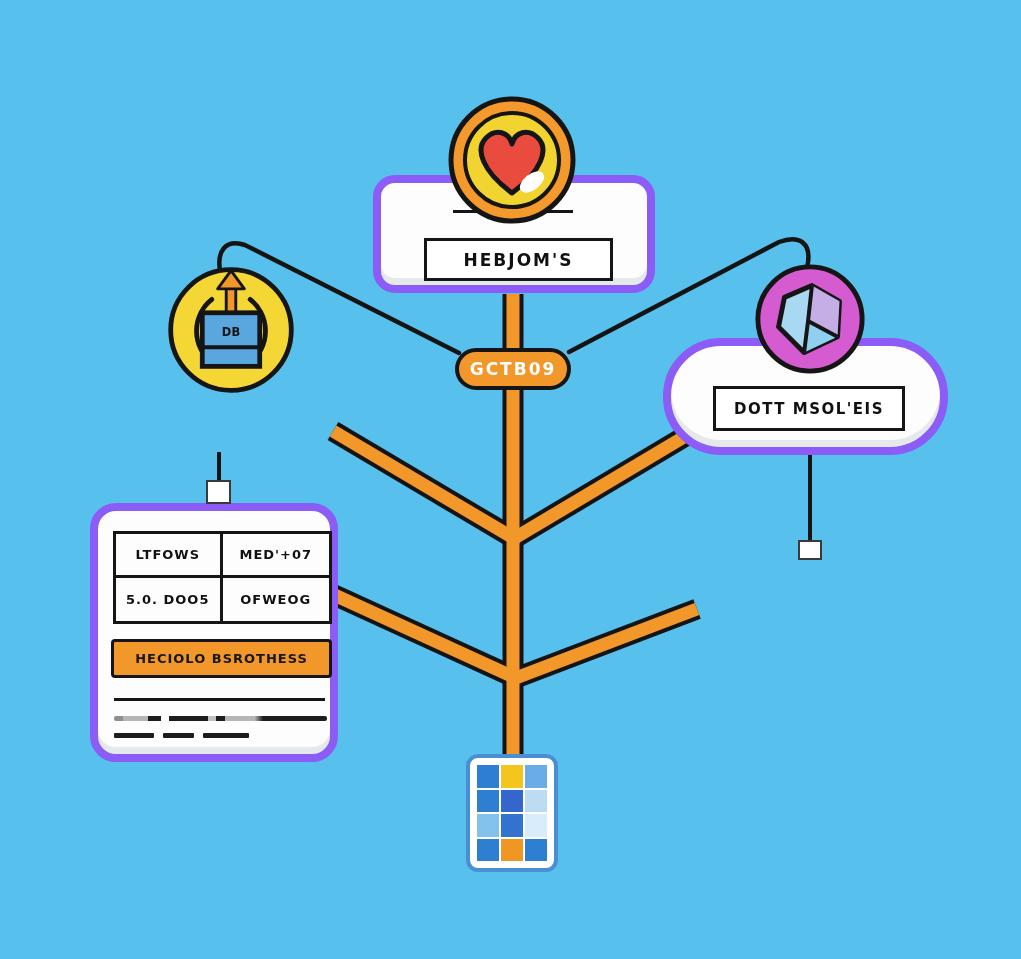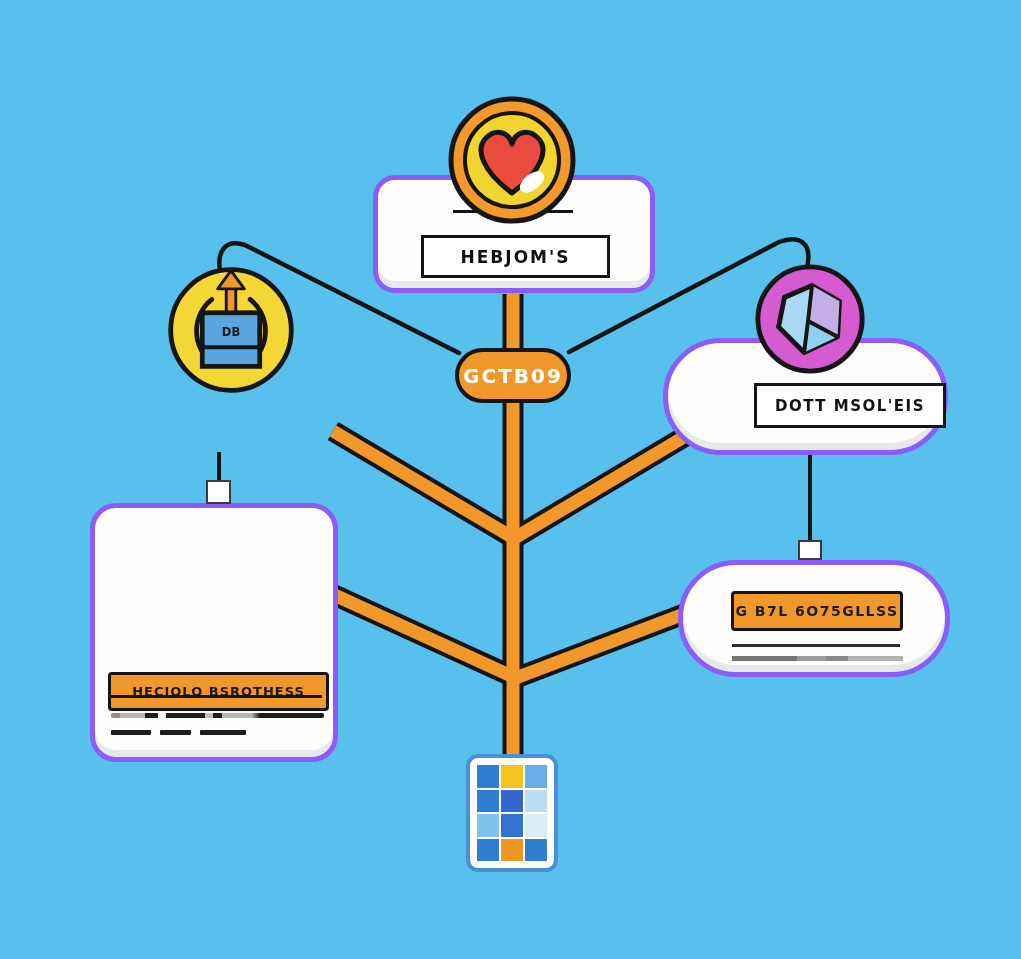--- a/index.html
+++ b/index.html
@@ -4,63 +4,63 @@
 <style>
   html,body{margin:0;padding:0;background:#2b2b2b;}
   *{box-sizing:border-box;}
   .stage{
     position:relative;width:1021px;height:959px;overflow:hidden;
     background:#58c0ec;
     font-family:"DejaVu Sans","Liberation Sans",sans-serif;
   }
   .wires{position:absolute;left:0;top:0;z-index:1;}
   .node{
-    position:absolute;background:#fdfdfd;border:5px solid #8b5cf6;z-index:2;
+    position:absolute;background:#fdfdfd;border:8px solid #8b5cf6;z-index:2;
     box-shadow:inset 0 -7px 0 rgba(90,110,130,.14);
   }
   .label-box{
     position:absolute;border:3px solid #151515;background:#fff;
     display:flex;align-items:center;justify-content:center;
     font-weight:bold;color:#111;
   }
   .top-box{left:373px;top:175px;width:282px;height:118px;border-radius:22px;}
   .top-box .label-box{left:43px;top:55px;width:189px;height:43px;font-size:17px;letter-spacing:2px;}
   .mini-line{position:absolute;left:453px;top:210px;width:120px;height:3px;background:#151515;z-index:3;}
   .icon-svg{position:absolute;z-index:4;}
   .heart-pos{left:446px;top:94px;}
   .leftcircle-pos{left:164px;top:263px;}
   .gem-pos{left:751px;top:260px;}
   .badge{
-    position:absolute;left:455px;top:348px;width:116px;height:55px;border-radius:28px;
+    position:absolute;left:455px;top:348px;width:116px;height:42px;border-radius:28px;
     background:#f2982b;border:4px solid #151515;z-index:3;
     display:flex;align-items:center;justify-content:center;
-    color:#fff;font-weight:bold;font-size:20px;letter-spacing:2px;
+    color:#fff;font-weight:bold;font-size:17px;letter-spacing:2px;
   }
   .left-pill{left:85px;top:338px;width:277px;height:118px;border-radius:58px;}
   .left-pill .label-box{left:41px;top:47px;width:197px;height:46px;font-size:16px;letter-spacing:2px;}
   .right-pill{left:663px;top:338px;width:285px;height:117px;border-radius:58px;}
-  .right-pill .label-box{left:42px;top:40px;width:192px;height:45px;font-size:15px;letter-spacing:1.5px;margin-left:44px;}
+  .right-pill .label-box{left:42px;top:40px;width:192px;height:45px;font-size:15px;letter-spacing:1.5px;}
   .left-card{left:90px;top:503px;width:248px;height:259px;border-radius:26px;}
   .mini-table{
     position:absolute;left:15px;top:20px;width:219px;height:93px;
     border:3px solid #151515;display:grid;
     grid-template-columns:1fr 1fr;grid-template-rows:1fr 1fr;
   }
   .mini-table .cell{
     display:flex;align-items:center;justify-content:center;
     font-weight:bold;font-size:13px;letter-spacing:1px;color:#111;
     border-right:3px solid #151515;border-bottom:3px solid #151515;
   }
   .mini-table .cell:nth-child(2n){border-right:none;}
   .mini-table .cell:nth-child(3),.mini-table .cell:nth-child(4){border-bottom:none;}
   .banner{
     position:absolute;left:13px;top:128px;width:221px;height:39px;
     background:#f2982b;border:3px solid #151515;border-radius:4px;
     display:flex;align-items:center;justify-content:center;
-    font-weight:bold;font-size:13px;letter-spacing:1px;color:#161616;margin-top:36px;
+    font-weight:bold;font-size:13px;letter-spacing:1px;color:#161616;
   }
   .rule{position:absolute;left:16px;top:187px;width:211px;height:3px;background:#151515;}
   .segline{
     position:absolute;left:16px;top:205px;width:213px;height:5px;border-radius:2px;
     background:linear-gradient(90deg,#8f8f8f 0 4%,#b5b5b5 4% 16%,#1c1c1c 16% 22%,transparent 22% 26%,
       #1c1c1c 26% 44%,#c0c0c0 44% 48%,#1c1c1c 48% 52%,#b5b5b5 52% 66%,#1c1c1c 70% 100%);
   }
   .dashrow{position:absolute;left:16px;top:222px;width:213px;height:5px;display:flex;gap:9px;}
   .dashrow span{height:5px;background:#1c1c1c;border-radius:1px;display:block;}
   .d1{width:40px;}.d2{width:31px;}.d3{width:46px;}
@@ -161,39 +161,38 @@
   </div>
   <svg class="icon-svg gem-pos" width="118" height="118" viewBox="0 0 120 120">
     <circle cx="60" cy="60" r="53" fill="#d45bd0" stroke="#151515" stroke-width="5"></circle>
     <path d="M62 26 L90 42 L88 78 L54 94 L28 68 L34 38 Z" fill="#a8d8f2" stroke="#151515" stroke-width="5" stroke-linejoin="round"></path>
     <path d="M62 26 L90 42 L88 78 L58 62 Z" fill="#c5aee6"></path>
     <path d="M58 62 L88 78 L54 94 Z" fill="#8fd0f0"></path>
     <path d="M62 26 L58 62 L54 94 M58 62 L88 78" fill="none" stroke="#151515" stroke-width="4" stroke-linejoin="round"></path>
   </svg>
 
   <div class="node left-card">
+    <div class="mini-table">
+      <div class="cell">LTFOWS</div>
+      <div class="cell">MED'+07</div>
+      <div class="cell">5.0. DOO5</div>
+      <div class="cell">OFWEOG</div>
+    </div>
     <div class="banner">
       <span>HECIOLO BSROTHESS</span>
     </div>
     <div class="rule"></div>
     <div class="segline"></div>
     <div class="dashrow">
       <span class="d1"></span>
         <span class="d2"></span>
         <span class="d3"></span>
     </div>
   </div>
 
-  <div class="node right-card">
-    <div class="code-box">
-      <span>G B7L 6O75GLLSS</span>
-    </div>
-    <div class="code-line-dark"></div>
-    <div class="code-line-gray"></div>
-  </div>
 
   <div class="tab tab-left"></div>
   <div class="tab tab-right"></div>
 
   <div class="cal">
     <div class="cal-grid">
       <i class="c1"></i>
         <i class="c2"></i>
         <i class="c3"></i>
       <i class="c4"></i>

